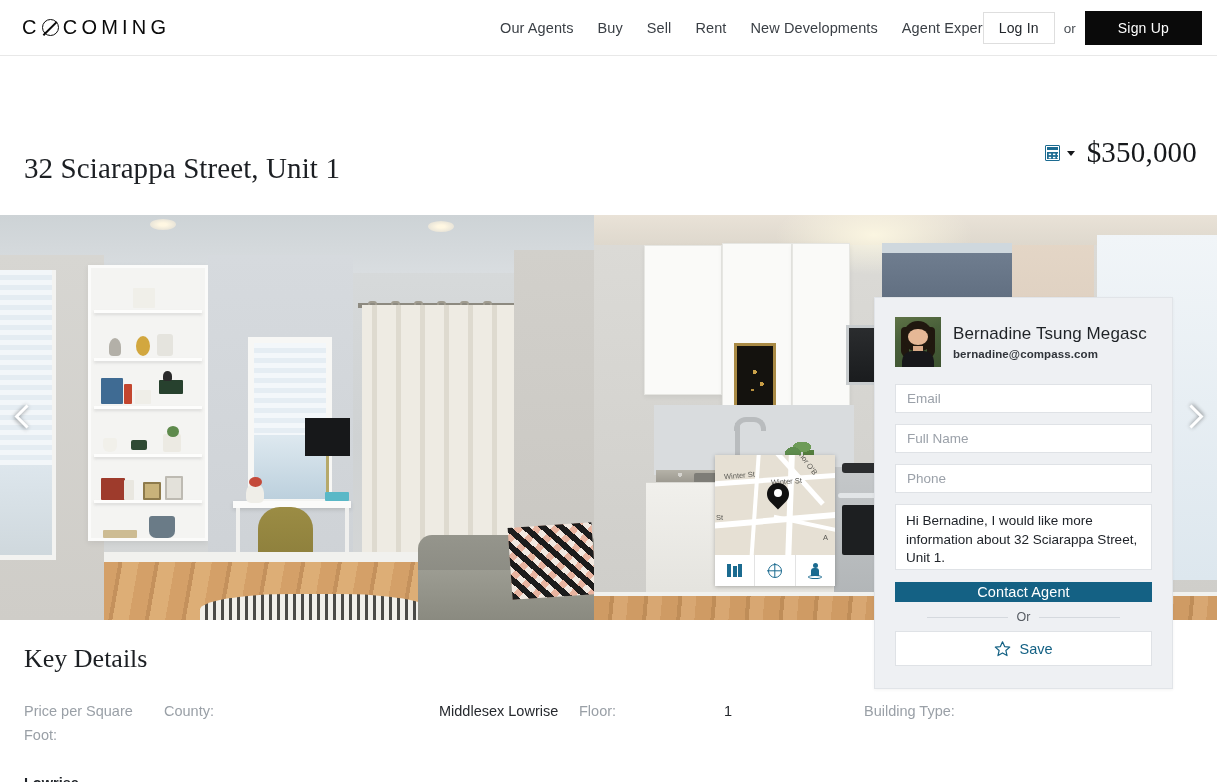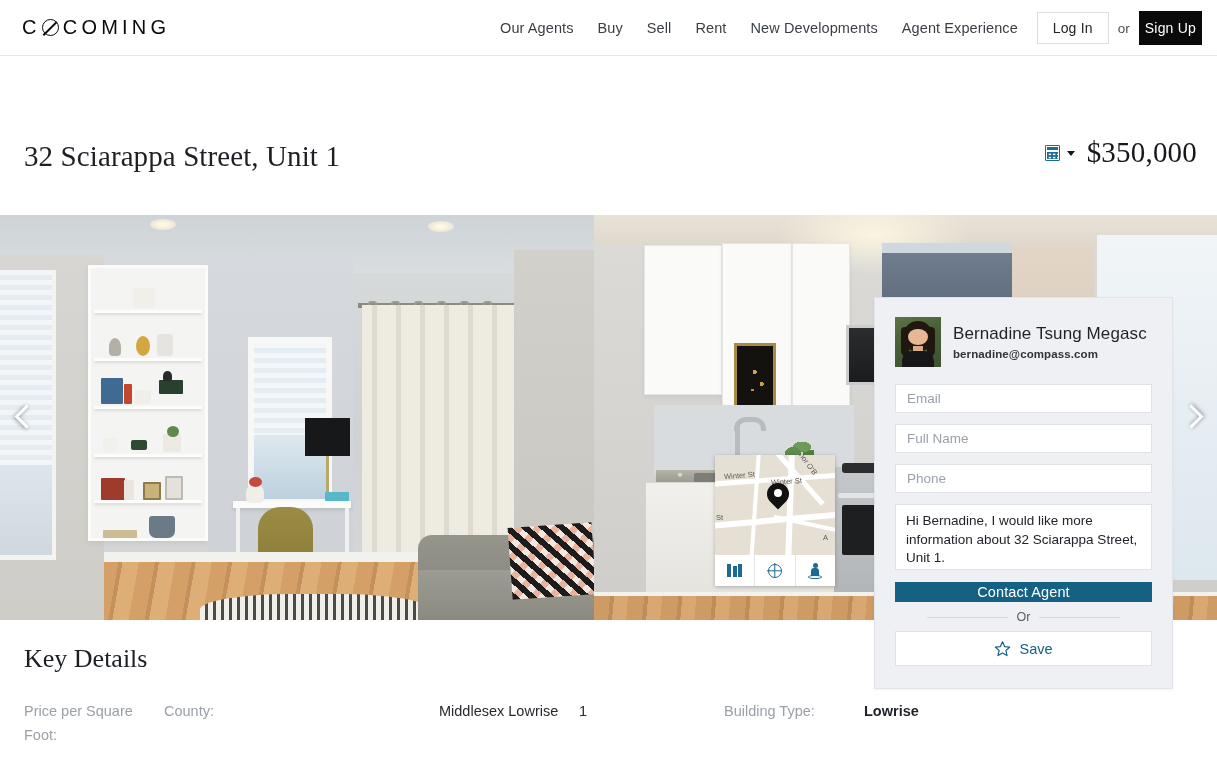--- a/index.html
+++ b/index.html
@@ -83,30 +83,30 @@
   }
   .or-word {
     font-size: 13.5px; color: #4a4f55;
     margin: 0 9px;
   }
   .btn-signup {
     background: #0a0a0a;
     border: 1px solid #0a0a0a;
     color: #fff;
     font-size: 14px;
-    padding: 8px 5px;
+    padding: 8px 32px;
     cursor: pointer;
     font-family: inherit;
     letter-spacing: .2px;
   }
 
   
   .listing-head { position: relative; height: 159px; }
   .addr-title {
-    position: absolute; left: 24px; top: 84px;
+    position: absolute; left: 24px; top: 96px;
     font-family: "Liberation Serif", serif;
     font-size: 29px;
     font-weight: 400;
     color: #1c1f23;
     letter-spacing: .1px;
     text-align: center;
   }
   .addr-sub {
     position: absolute; left: 24px; top: 121px;
     font-size: 14.5px;
@@ -966,20 +966,21 @@
   </button>
 </div>
 
 <div class="details-sec">
   <h2 class="details-title">Key Details</h2>
 
   <div class="details-grid">
     <div class="dt-label">Price per Square Foot:</div>
     <div class="dt-label">County:</div>
     <div class="dt-value light">Middlesex Lowrise</div>
+    <div class="dt-label">Floor:</div>
     <div class="dt-value light">1</div>
 
     <div class="dt-label">Building Type:</div>
     <div class="dt-value">Lowrise</div>
     <div></div>
       <div></div>
       <div></div>
       <div></div>
   </div>
 </div>

